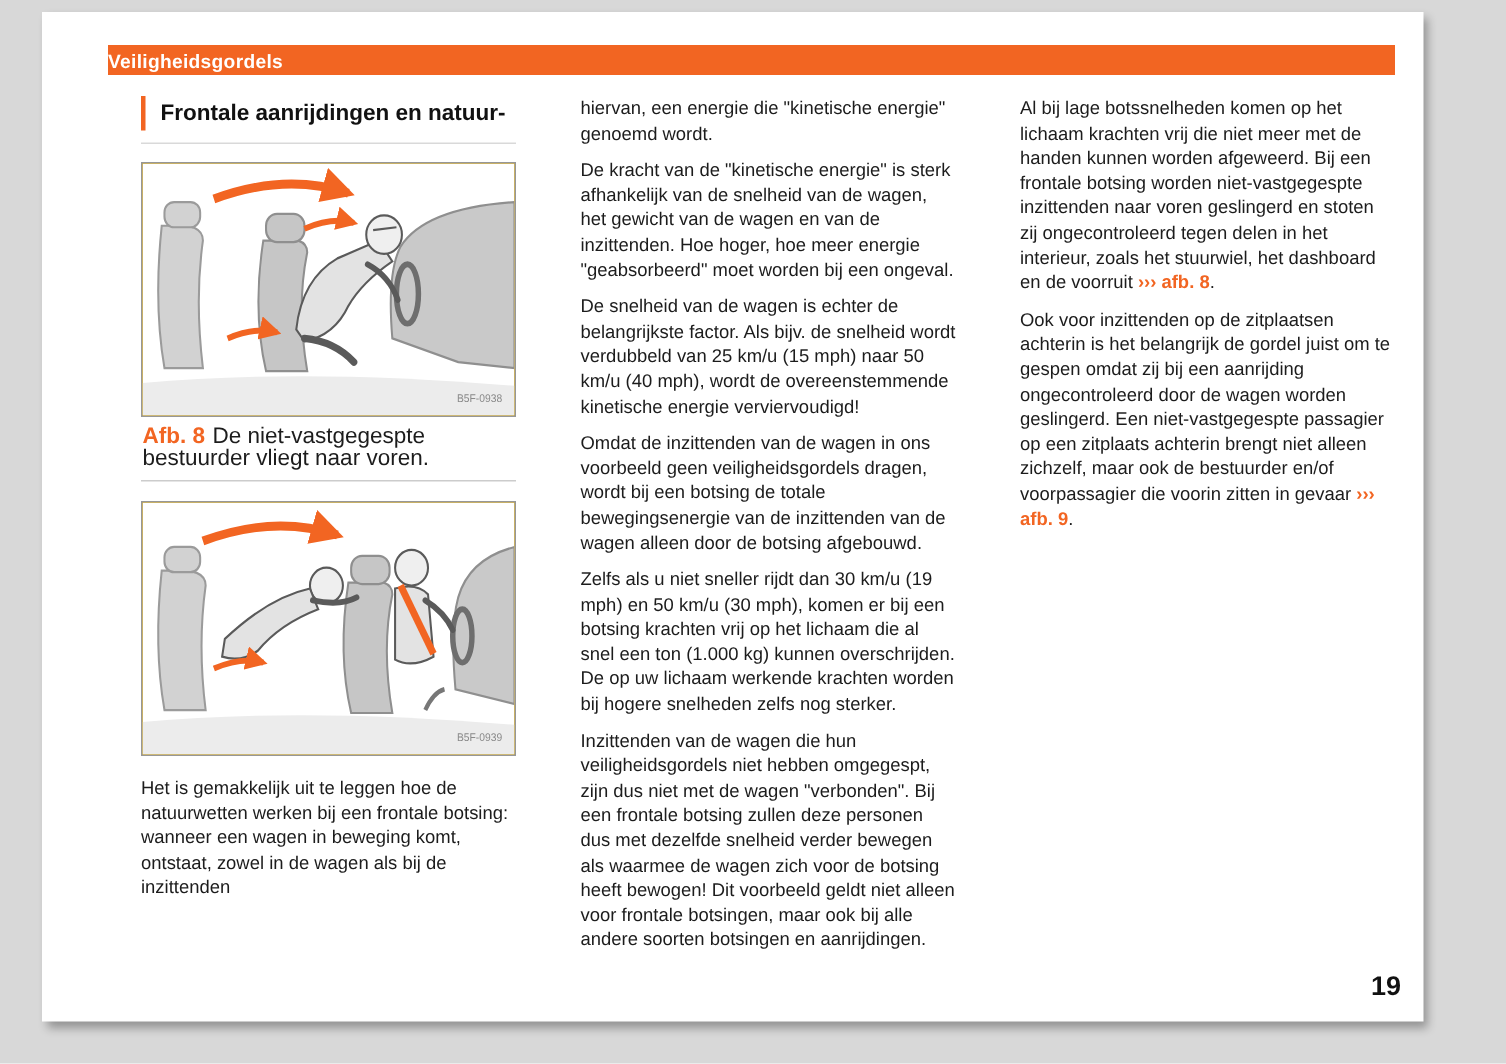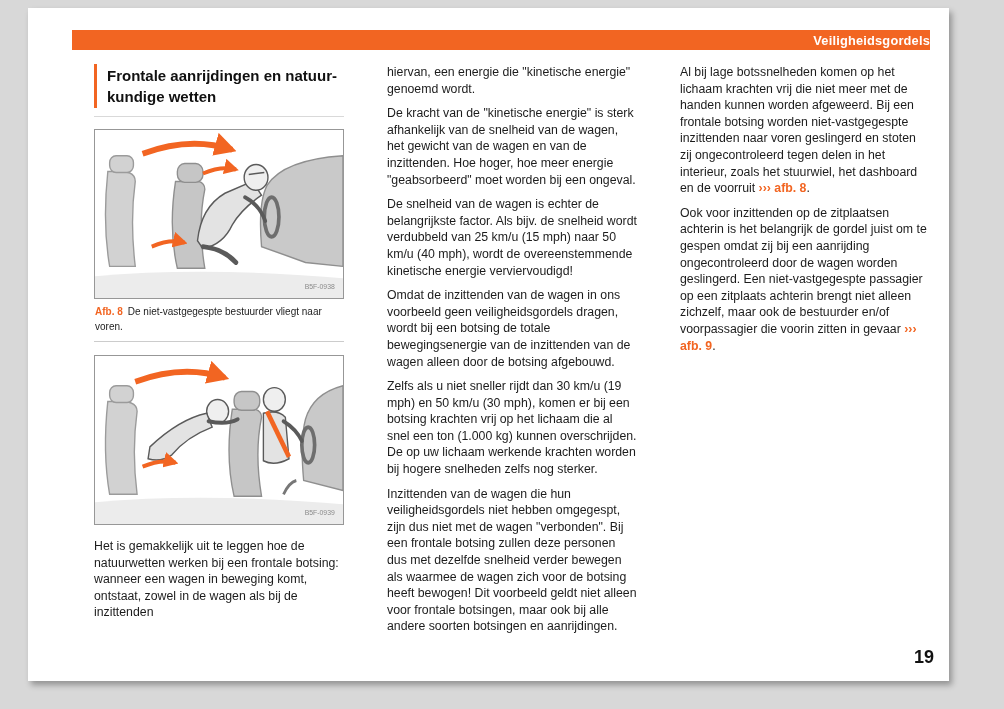--- a/index.html
+++ b/index.html
@@ -19,21 +19,21 @@
     box-shadow: 3px 4px 6px rgba(0,0,0,0.32);
   }
   .header-bar {
     position: absolute;
     left: 44px; right: 19px; top: 22px;
     height: 20px;
     background: #f26522;
     color: #ffffff;
     font-weight: bold;
     font-size: 12.8px;
-    display: flex; align-items: center; justify-content: flex-end;
+    display: flex; align-items: center; justify-content: flex-start;
     letter-spacing: 0.2px;
   }
   .columns {
     position: absolute;
     left: 44px; right: 19px; top: 56px; bottom: 26px;
     display: flex; gap: 21px;
     overflow: hidden;
   }
   .col { flex: 1 1 0; min-width: 0; color: #1c1c1c; font-size: 12.3px; line-height: 16.6px; padding-left: 22px; }
   .para { margin: 0 0 8px 0; }
@@ -57,21 +57,21 @@
 
   .figure { margin: 0 0 13px 0; }
   .fig-image {
     border: 1px solid #979797;
     height: 170px;
     background: #eab308;
     overflow: hidden;
   }
   .fig-image svg { display: block; width: 100%; height: 100%; }
   .figcaption {
-    font-size: 10px;
+    font-size: 15px;
     line-height: 15px;
     color: #1c1c1c;
     padding: 5px 1px 7px 1px;
     border-bottom: 1px solid #cccccc;
   }
   .fig-label { color: #f26522; font-weight: bold; margin-right: 5px; }
 
   .page-number {
     position: absolute;
     right: 15px; bottom: 13px;
@@ -88,21 +88,20 @@
   <div class="header-bar">
     <span>Veiligheidsgordels</span>
   </div>
 
   <div class="columns">
 
     <div class="col">
       <div class="heading-block">
         <div class="section-heading">
           <span class="hl">Frontale aanrijdingen en natuur-</span>
-          <span class="hl">kundige wetten</span>
         </div>
       </div>
 
       <figure class="figure">
         <div class="fig-image">
           <svg viewBox="0 0 271 170" preserveAspectRatio="none">
             <defs>
               <marker id="ah1" viewBox="0 0 10 10" refX="8" refY="5" markerWidth="4" markerHeight="4" orient="auto-start-reverse">
                 <path d="M0 0 L10 5 L0 10 Z" fill="#f26522"></path>
               </marker>

